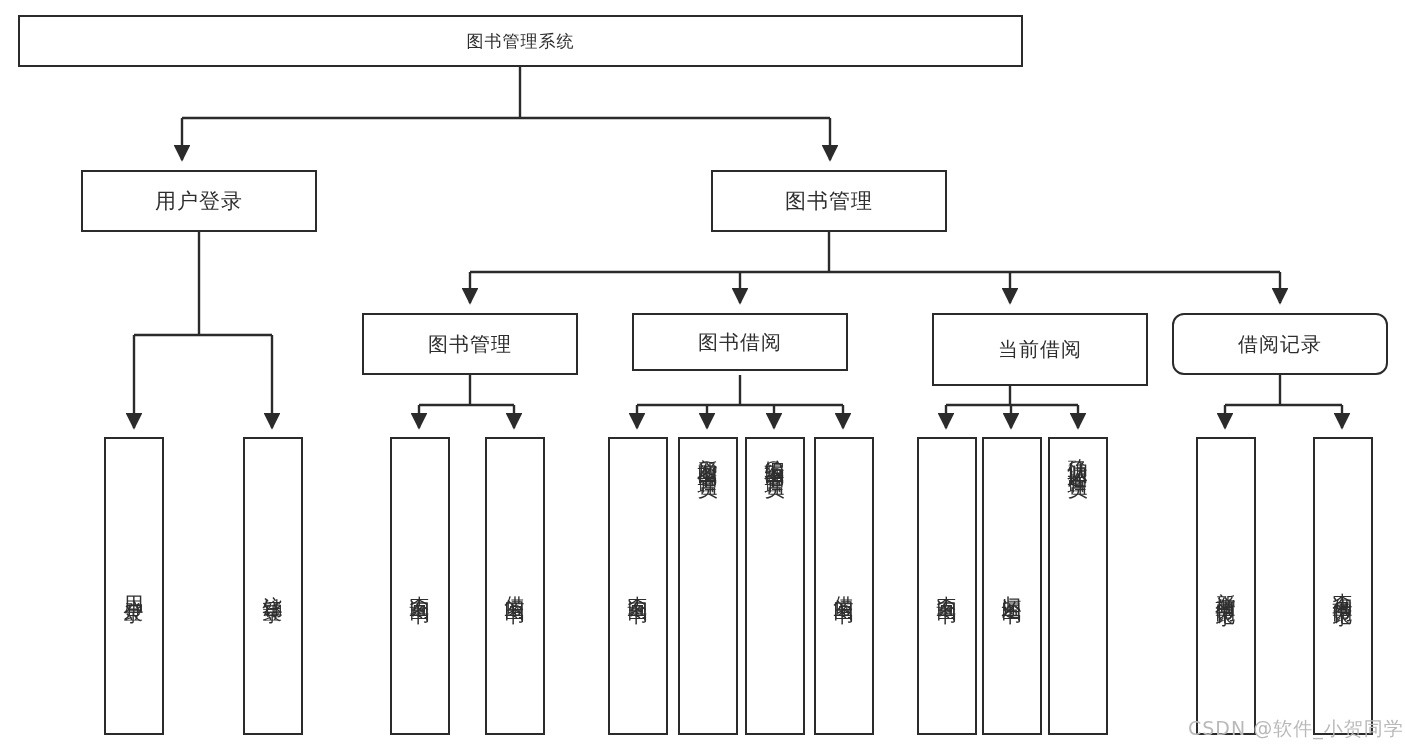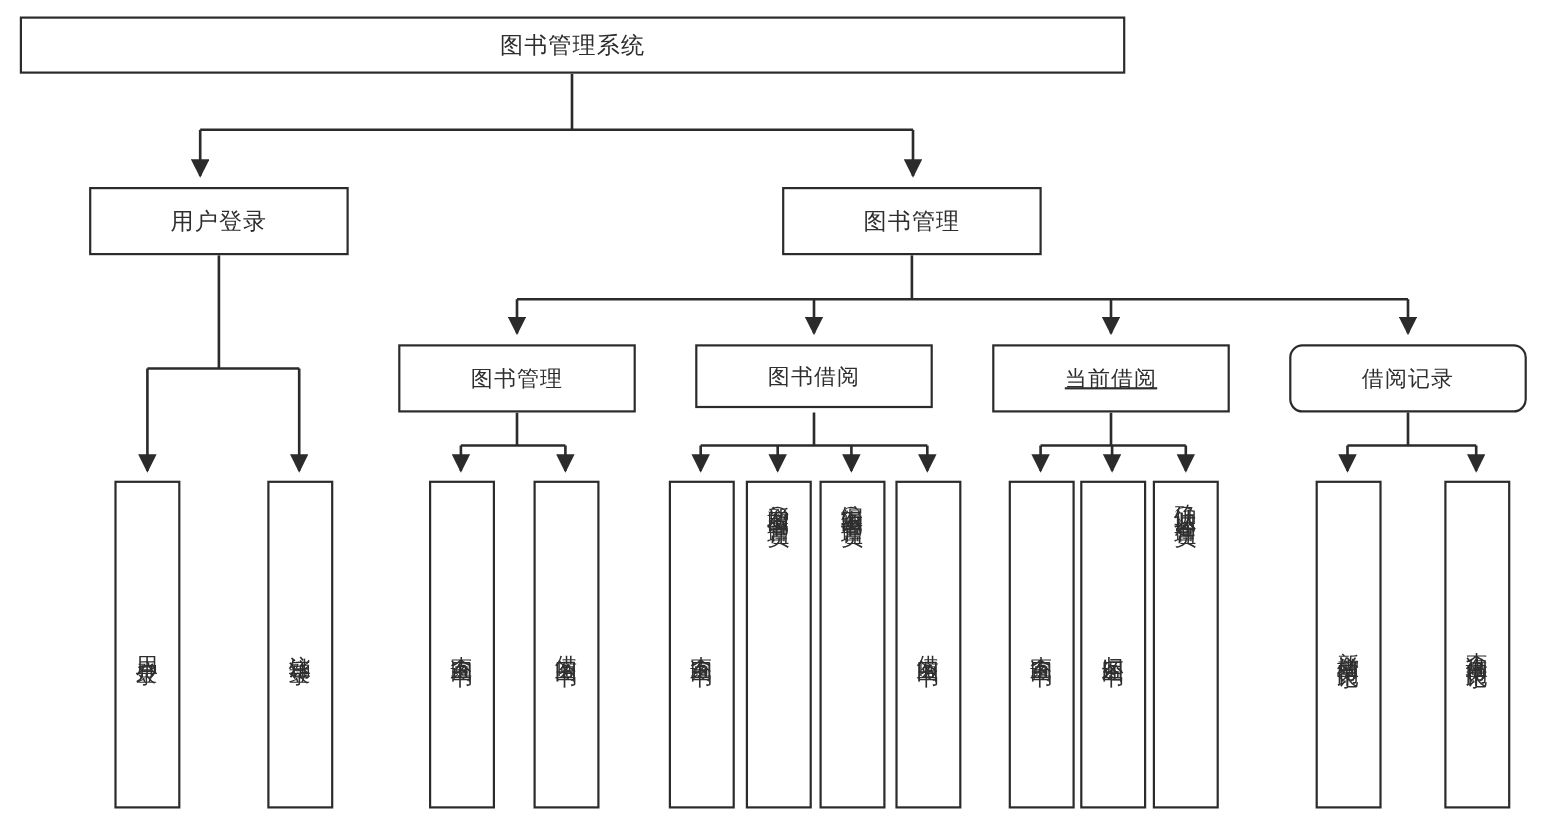--- a/index.html
+++ b/index.html
@@ -27,21 +27,21 @@
     position: absolute;
     box-sizing: border-box;
     background: #ffffff;
     border: 2.2px solid #2b2b2b;
     display: flex;
     align-items: center;
     justify-content: center;
     color: #2e2e2e;
   }
   .node.root {
-    font-size: 21px;
+    font-size: 17px;
   }
   .node.level2 {
     font-size: 21px;
   }
   .node.level3 {
     font-size: 20px;
   }
   .node.leaf {
     font-size: 20px;
     align-items: center;
@@ -137,21 +137,21 @@
   <div class="node level2" style="left:711px; top:170px; width:236px; height:62px;">
     <span class="htext">图书管理</span>
   </div>
 
   <div class="node level3" style="left:362px; top:313px; width:216px; height:62px;">
     <span class="htext">图书管理</span>
   </div>
   <div class="node level3" style="left:632px; top:313px; width:216px; height:58px;">
     <span class="htext">图书借阅</span>
   </div>
-  <div class="node level3" style="left:902px; top:313px; width:216px; height:62px;text-decoration:underline;">
+  <div class="node level3" style="left:932px; top:313px; width:216px; height:73px;">
     <span class="htext">当前借阅</span>
   </div>
   <div class="node level3" style="left:1172px; top:313px; width:216px; height:62px;border-radius:12px;">
     <span class="htext">借阅记录</span>
   </div>
 
   <div class="node leaf" style="left:104px; top:437px; width:60px; height:298px;">
     <span class="vtext">用户登录</span>
   </div>
   <div class="node leaf" style="left:243px; top:437px; width:60px; height:298px;">
@@ -188,14 +188,15 @@
     <span class="vtext">确认归还（管理员）</span>
   </div>
 
   <div class="node leaf" style="left:1196px; top:437px; width:60px; height:298px;">
     <span class="vtext">新增借阅记录</span>
   </div>
   <div class="node leaf" style="left:1313px; top:437px; width:60px; height:298px;">
     <span class="vtext">查询借阅记录</span>
   </div>
 
+  <div id="watermark">CSDN @软件_小贺同学</div>
 
 </div>
 
 </body></html>

